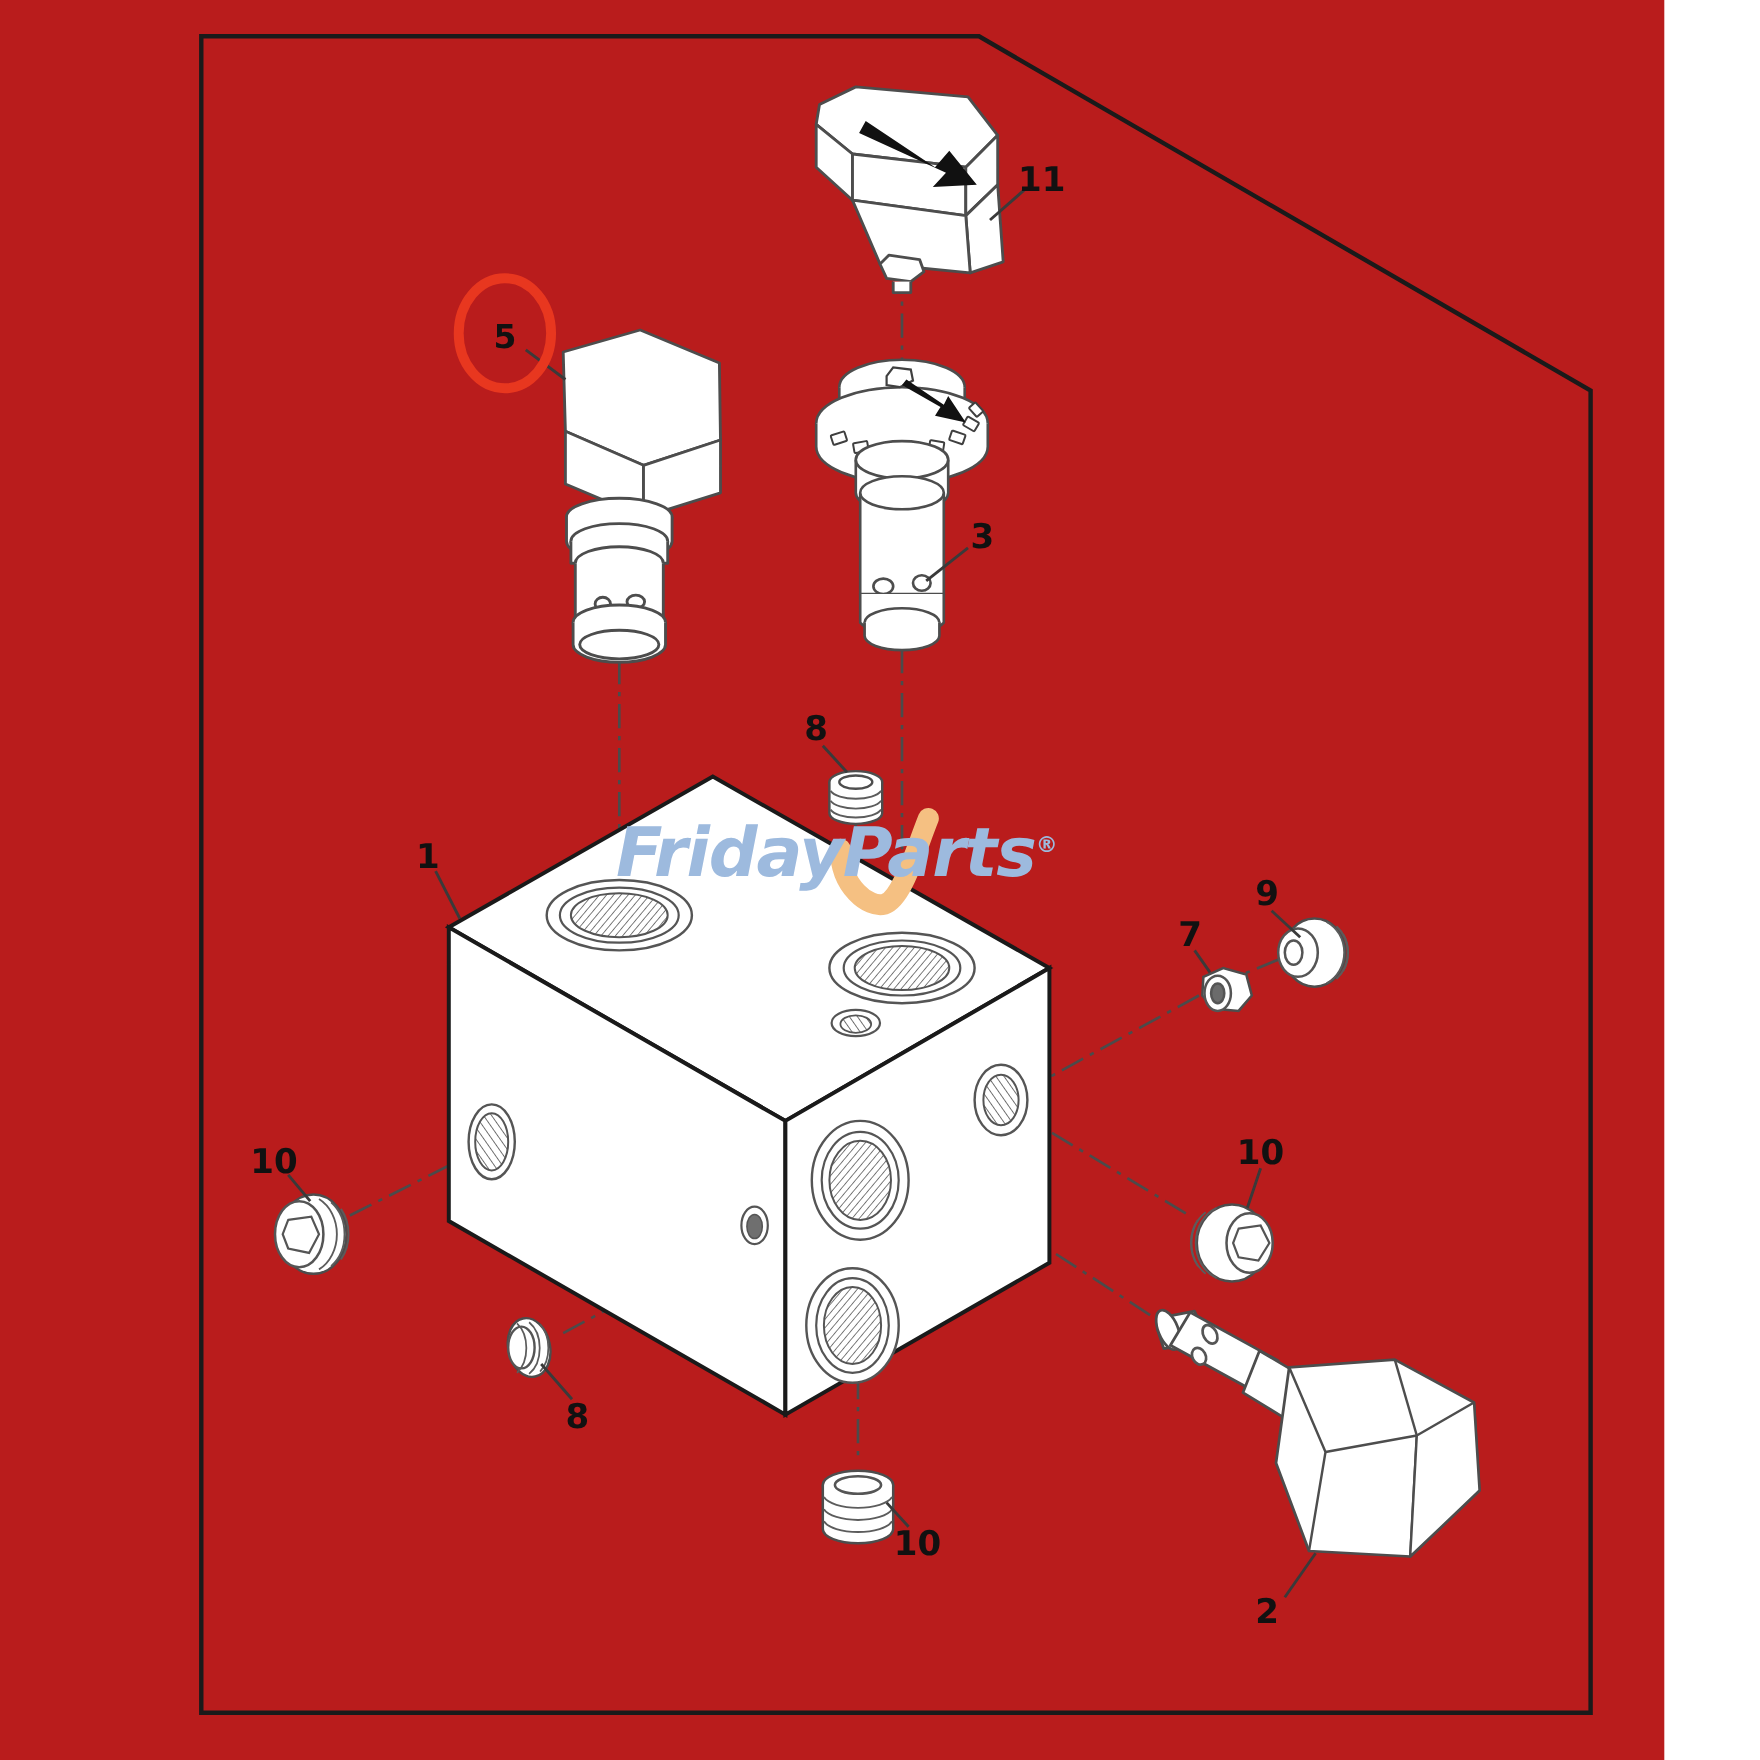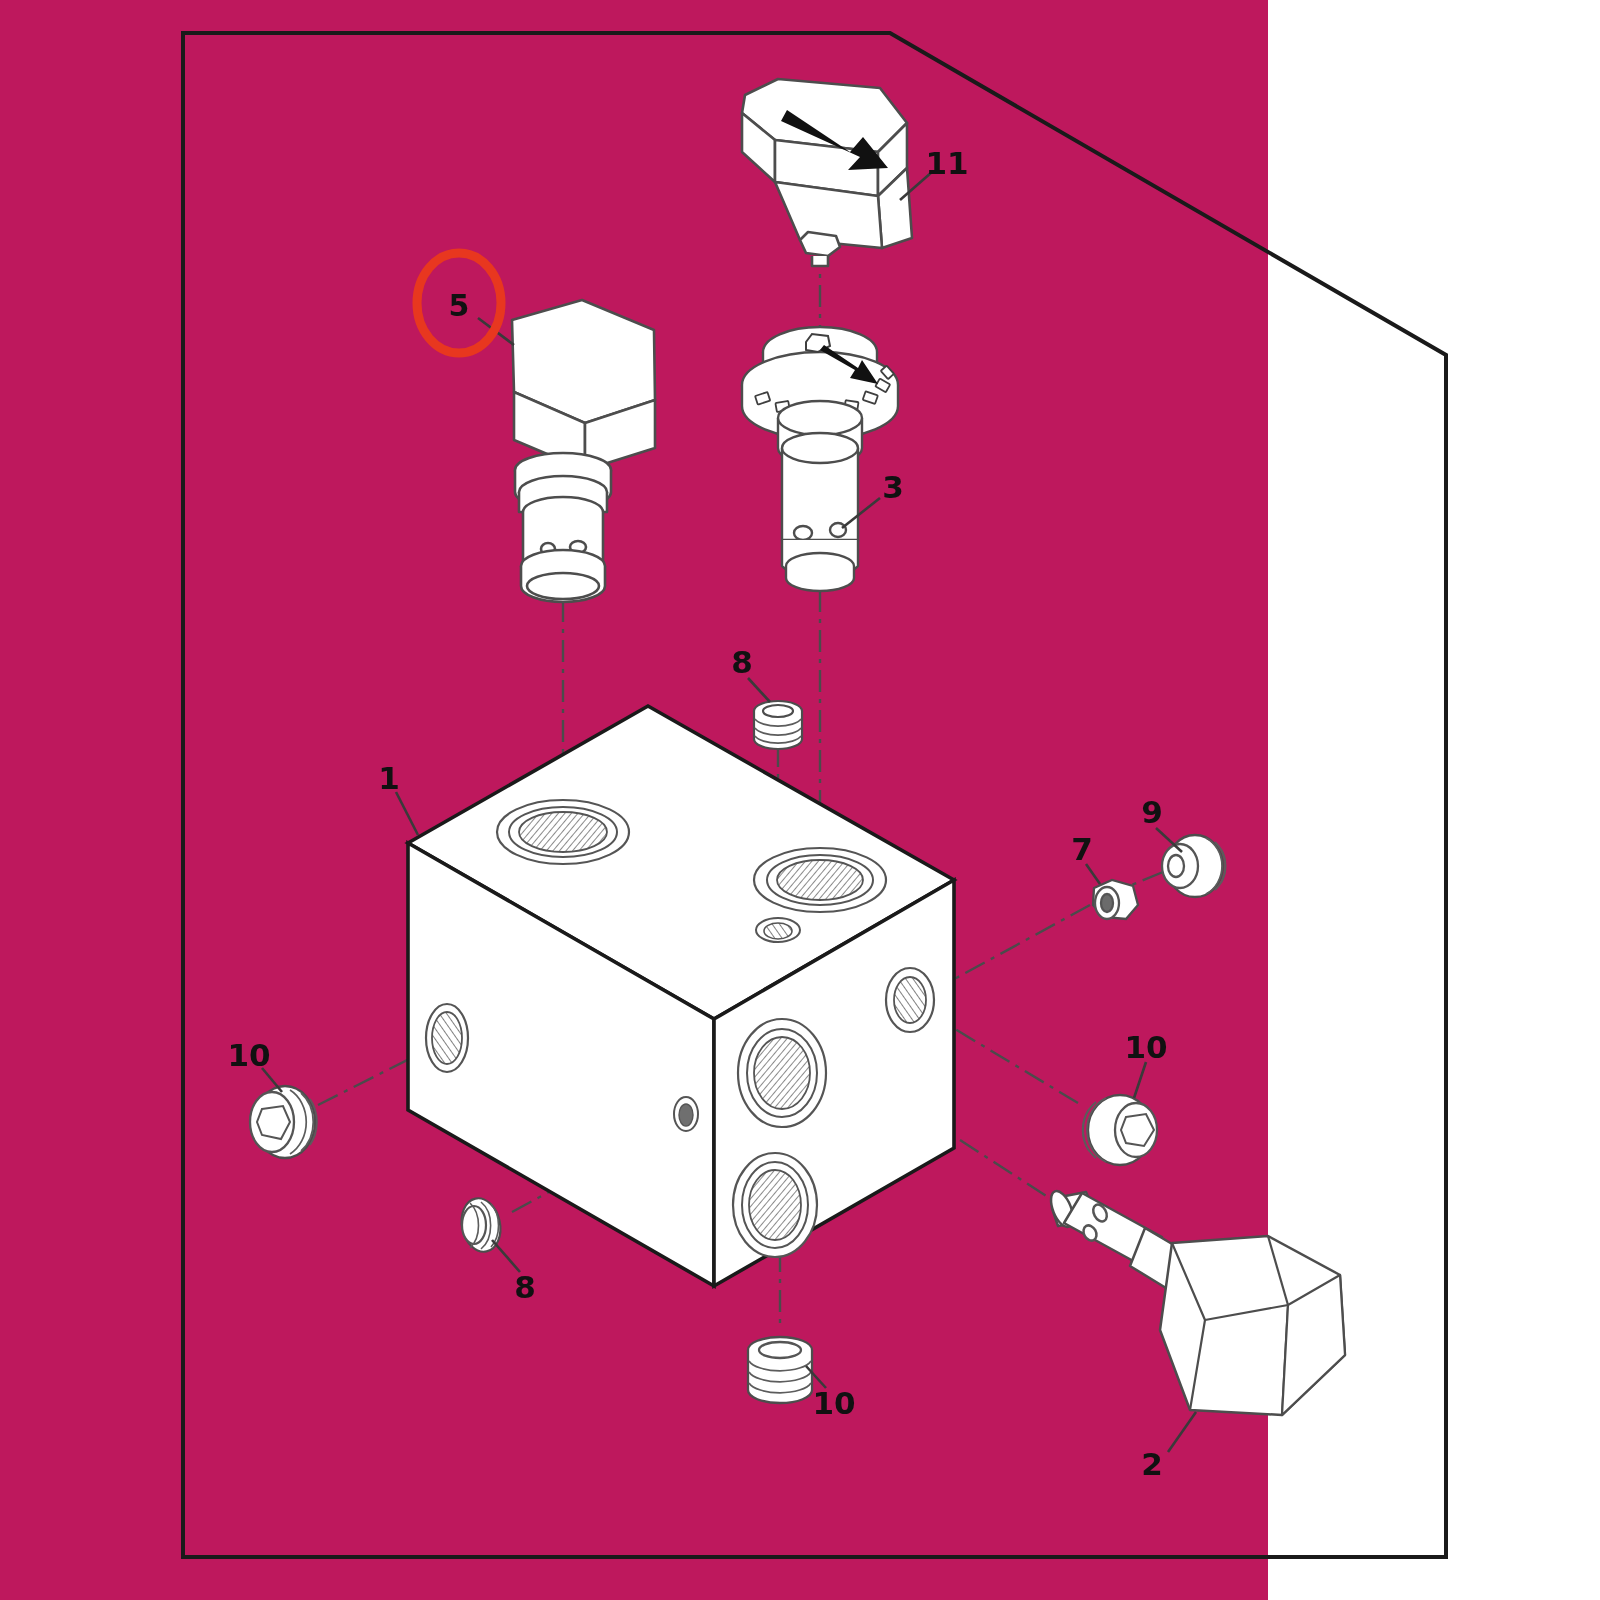--- a/index.html
+++ b/index.html
@@ -1,18 +1,18 @@
 <!DOCTYPE html>
 <html><head>
 <meta charset="utf-8">
 <style>
   html,body{margin:0;padding:0;background:#ffffff;}
   body{width:1600px;height:1600px;overflow:hidden;
        font-family:"Liberation Sans", sans-serif;}
-  #stage{position:relative;width:1268px;height:1600px;background:#be185d;}
+  #stage{position:relative;width:1513px;height:1600px;background:#b91c1c;}
   #svgroot{position:absolute;left:0;top:0;width:1600px;height:1600px;}
   .wm{position:absolute;left:560px;top:738px;width:420px;height:78px;
       pointer-events:none;}
   .wm-text{position:absolute;left:0;top:0;font-size:62px;font-weight:bold;
       font-style:italic;letter-spacing:-1px;color:#9dbade;
       font-family:"DejaVu Sans", sans-serif;white-space:nowrap;}
   .wm-reg{font-size:20px;vertical-align:super;}
   .wm-check{position:absolute;left:186px;top:-4px;}
   .lbl{font-family:"DejaVu Sans", sans-serif;font-weight:bold;
        font-size:31px;fill:#111;}
@@ -328,14 +328,20 @@
       <text class="lbl" x="1152" y="823">9</text>
       <text class="lbl" x="1082" y="860">7</text>
       <text class="lbl" x="249" y="1066">10</text>
       <text class="lbl" x="1146" y="1058">10</text>
       <text class="lbl" x="525" y="1298">8</text>
       <text class="lbl" x="834" y="1414">10</text>
       <text class="lbl" x="1152" y="1475">2</text>
     </g>
   </svg>
 
+  <div class="wm">
+    <svg class="wm-check" width="110" height="100" viewBox="0 0 110 100">
+      <path d="M18,38 C18,72 44,92 58,88 C74,83 86,40 98,10" fill="none" stroke="#f5c082" stroke-width="19" stroke-linecap="round"></path>
+    </svg>
+    <div class="wm-text"><span>Friday</span><span>Parts</span><span class="wm-reg">®</span></div>
+  </div>
 
 </div>
 
 </body></html>

